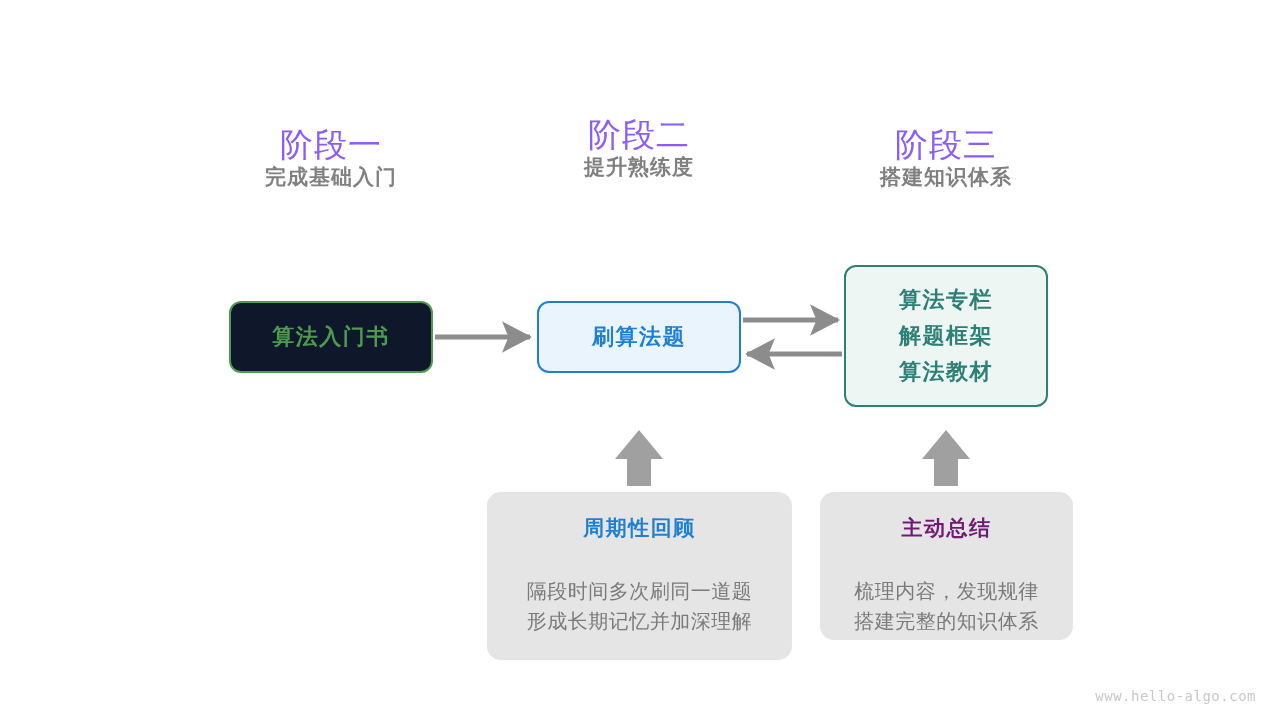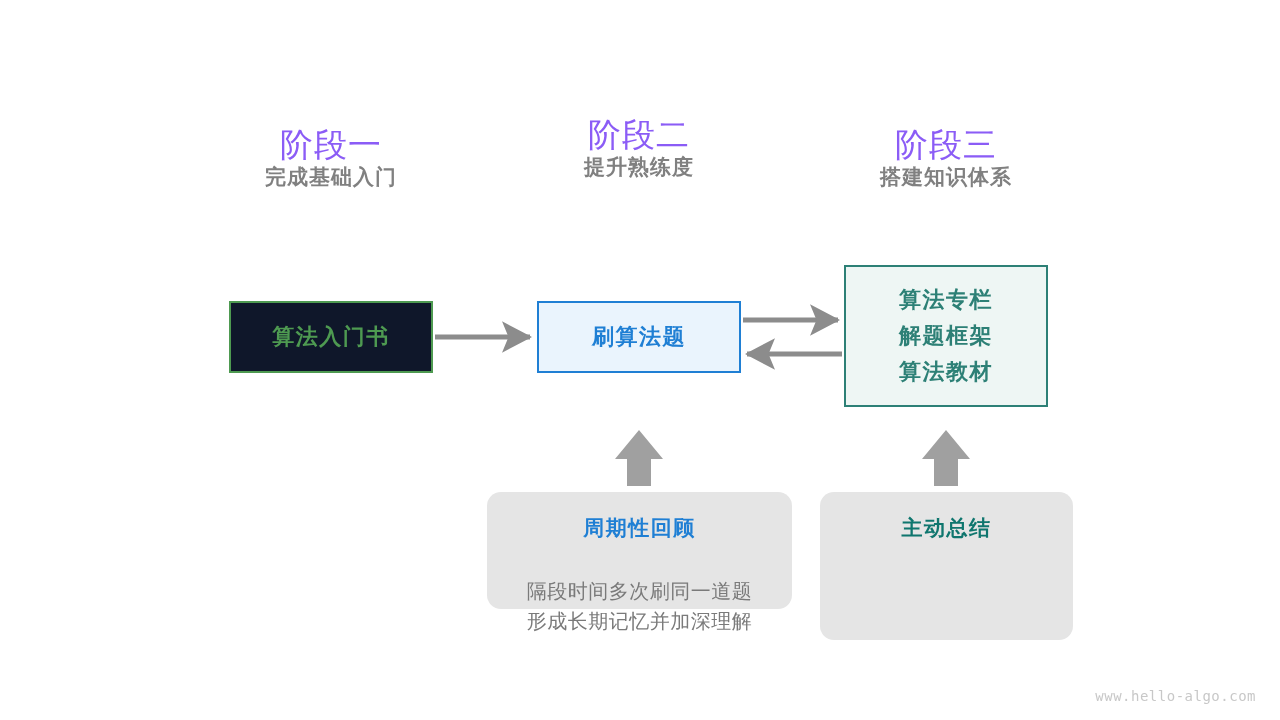--- a/index.html
+++ b/index.html
@@ -44,21 +44,21 @@
     margin-top: 0;
   }
   #stage-head-1 { left: 201px; top: 128px; }
   #stage-head-2 { left: 509px; top: 118px; }
   #stage-head-3 { left: 816px; top: 128px; }
 
   
   .node {
     position: absolute;
     box-sizing: border-box;
-    border-radius: 0;
+    border-radius: 12px;
     border-style: solid;
     border-width: 2px;
     display: flex;
     flex-direction: column;
     align-items: center;
     justify-content: center;
     font-weight: 700;
     letter-spacing: 1.5px;
   }
   .node .line { display: block; }
@@ -118,30 +118,30 @@
     font-weight: 400;
     color: #7a7a7a;
     line-height: 30px;
     text-align: center;
     letter-spacing: 0.5px;
   }
   #card-review {
     left: 487px;
     top: 492px;
     width: 305px;
-    height: 117px;
+    height: 168px;
   }
   #card-review .card-title { color: #1f7fd4; }
   #card-summary {
     left: 820px;
     top: 492px;
     width: 253px;
     height: 148px;
   }
-  #card-summary .card-title { color: #0f766e; }
+  #card-summary .card-title { color: #701a75; }
 
   
   #watermark {
     position: absolute;
     right: 24px;
     bottom: 16px;
     font-family: "DejaVu Sans Mono", "Liberation Mono", monospace;
     font-size: 14px;
     color: #c8c8c8;
     letter-spacing: 0.5px;
@@ -220,17 +220,21 @@
   <div class="card" id="card-review">
     <div class="card-title">周期性回顾</div>
     <div class="card-body">
       <div>隔段时间多次刷同一道题</div>
       <div>形成长期记忆并加深理解</div>
     </div>
   </div>
 
   <div class="card" id="card-summary">
     <div class="card-title">主动总结</div>
+    <div class="card-body">
+      <div>梳理内容，发现规律</div>
+      <div>搭建完整的知识体系</div>
+    </div>
   </div>
 
   <div id="watermark">www.hello-algo.com</div>
 
 </div>
 
 </body></html>

